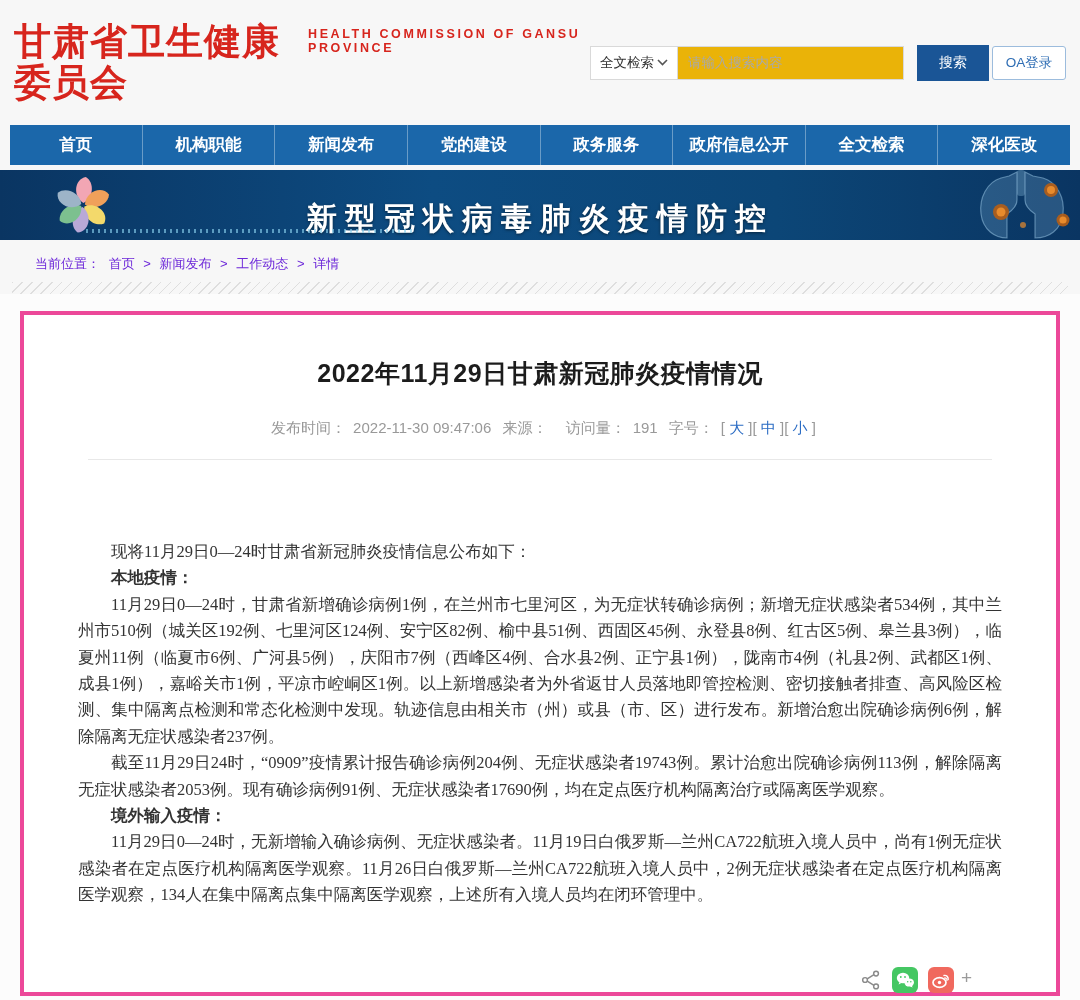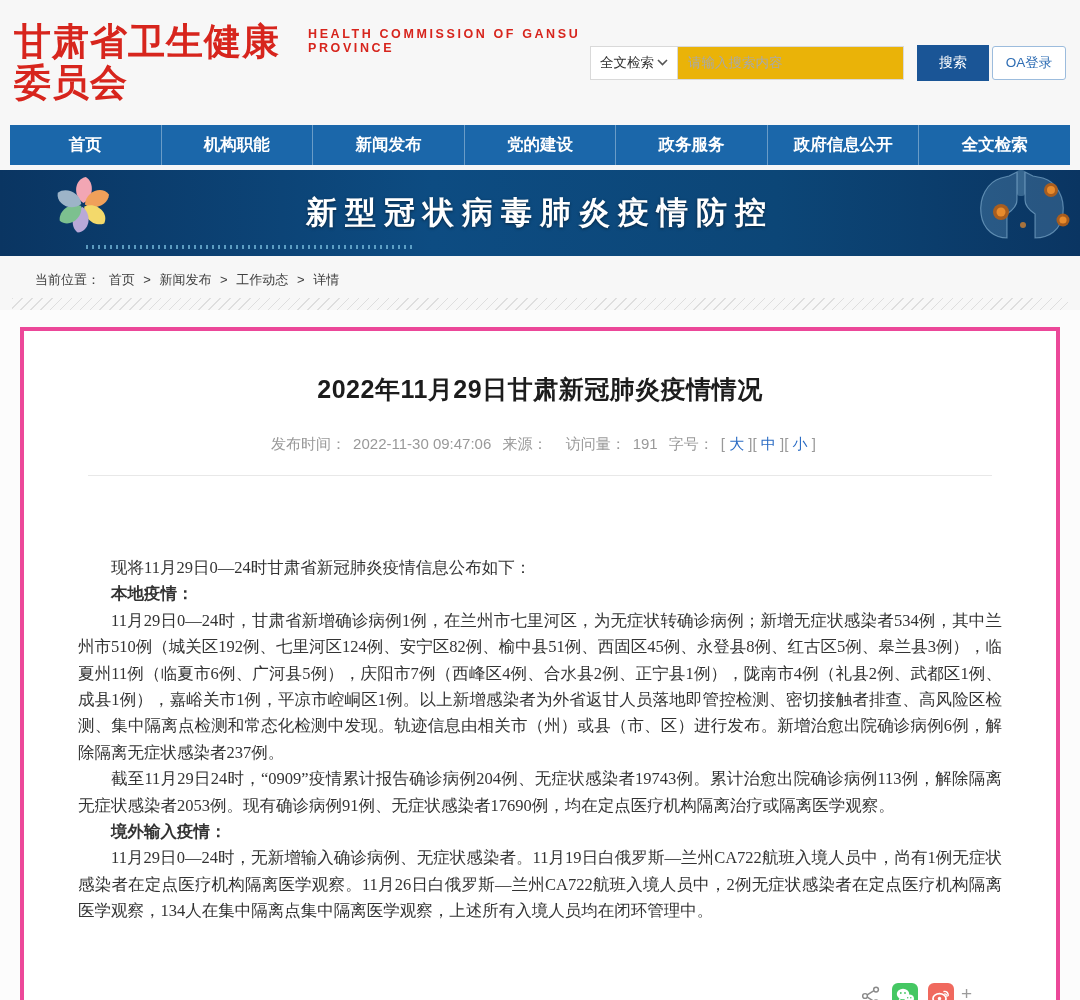--- a/index.html
+++ b/index.html
@@ -42,37 +42,37 @@
   
   .nav { display:flex; height:40px; margin:0 10px; background:#1b67aa; }
   .nav-item {
     flex:1; display:flex; align-items:center; justify-content:center;
     color:#fff; font-size:16.5px; font-weight:bold; cursor:pointer;
     border-right:1px solid rgba(255,255,255,.35);
   }
   .nav-item:last-child { border-right:none; }
   
   .banner {
-    height:86px; margin:5px 0 0; position:relative; overflow:hidden;
+    height:70px; margin:5px 0 0; position:relative; overflow:hidden;
     background:linear-gradient(90deg,#0a3562 0%,#0d4c82 40%,#0c4677 72%,#0a3562 100%);
-    display:flex; align-items:center; justify-content:center;
+    display:flex; align-items:flex-end; justify-content:center;
   }
   .banner-title {
     color:#fff; font-size:31px; font-weight:bold; letter-spacing:8px;
     text-shadow:0 1px 3px rgba(0,0,0,.5);
   }
   .banner-flower { position:absolute; left:52px; top:4px; }
   .banner-dots {
     position:absolute; left:86px; bottom:7px; width:330px; height:4px;
     background:repeating-linear-gradient(90deg, rgba(135,205,235,.65) 0 2px, transparent 2px 6px);
   }
   .banner-lungs { position:absolute; right:0; top:0; height:70px; }
   
   .breadcrumb {
-    padding:15px 0 0 30px; font-size:13px; color:#404040;
+    padding:15px 0 0 30px; font-size:13px; color:#6d28d9;
   }
   .breadcrumb span { cursor:pointer; }
   .breadcrumb .sep { margin:0 5px; cursor:default; }
   .hatch {
     margin:9px 12px 0; height:12px;
     background:repeating-linear-gradient(135deg,#dedede 0 1px,transparent 1px 7px);
   }
   
   .main { background:#fcfcfc; padding:17px 20px 14px; height:716px; }
   .card {
@@ -134,20 +134,21 @@
 </div>
 
 <div class="nav">
   <div class="nav-item">首页</div>
   <div class="nav-item">机构职能</div>
   <div class="nav-item">新闻发布</div>
   <div class="nav-item">党的建设</div>
   <div class="nav-item">政务服务</div>
   <div class="nav-item">政府信息公开</div>
   <div class="nav-item">全文检索</div>
+  <div class="nav-item">深化医改</div>
 </div>
 
 <div class="banner">
   <svg class="banner-flower" width="62" height="62" viewBox="-31 -31 62 62">
     <g>
       <path d="M0 -2 C -12 -7, -13 -24, -2 -28 C 8 -24, 9 -8, 0 -2" fill="#f2a6b4" transform="rotate(10)"></path>
       <path d="M0 -2 C -12 -7, -13 -24, -2 -28 C 8 -24, 9 -8, 0 -2" fill="#f0a05a" transform="rotate(72)"></path>
       <path d="M0 -2 C -12 -7, -13 -24, -2 -28 C 8 -24, 9 -8, 0 -2" fill="#f3d96b" transform="rotate(135)"></path>
       <path d="M0 -2 C -12 -7, -13 -24, -2 -28 C 8 -24, 9 -8, 0 -2" fill="#b9a8d8" transform="rotate(195)"></path>
       <path d="M0 -2 C -12 -7, -13 -24, -2 -28 C 8 -24, 9 -8, 0 -2" fill="#7cc08f" transform="rotate(240)"></path>

